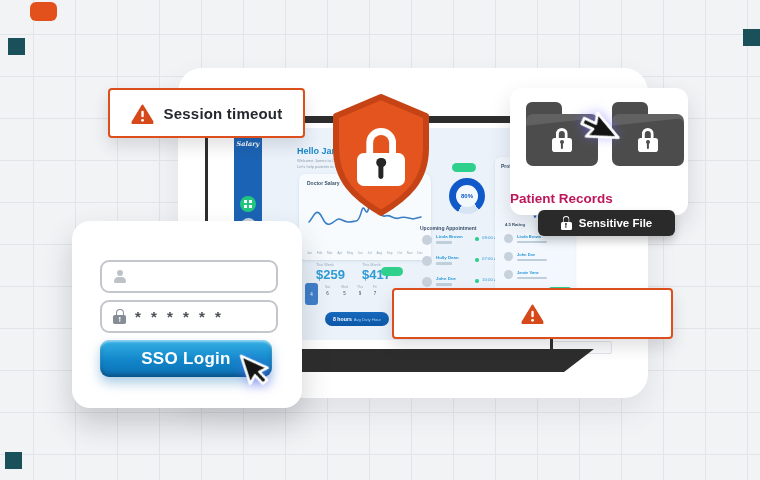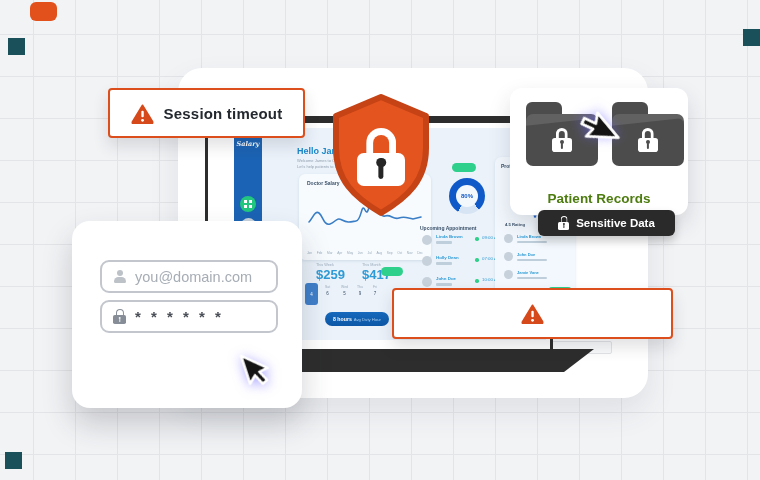--- a/index.html
+++ b/index.html
@@ -76,22 +76,22 @@
               box-shadow:0 8px 16px rgba(40,40,60,.14);display:flex;align-items:center;justify-content:center;gap:10px;z-index:7}
   .alert-text{font-size:15px;font-weight:bold;color:#24292F;letter-spacing:.2px}
   
   .pr-card{left:510px;top:88px;width:178px;height:127px;background:#fff;border-radius:12px;
            box-shadow:0 10px 22px rgba(40,40,60,.15);z-index:6;overflow:hidden}
   .folder{position:absolute;width:72px;height:64px}
   .ftab{position:absolute;top:0;left:0;width:36px;height:22px;background:#4C4C4C;border-radius:6px 6px 0 0}
   .fback{position:absolute;top:12px;left:0;width:100%;height:48px;background:#616161;border-radius:7px}
   .ffront{position:absolute;top:16px;left:0;width:100%;height:48px;background:#4C4C4C;border-radius:7px;
           clip-path:polygon(0 16%,100% 0,100% 100%,0 100%)}
-  .pr-title{position:absolute;left:0;bottom:9px;width:100%;text-align:center;
-            font-size:13.5px;font-weight:bold;color:#4d7c0f}
+  .pr-title{position:absolute;left:0;bottom:9px;width:100%;text-align:left;
+            font-size:13.5px;font-weight:bold;color:#be185d}
   .badge{left:538px;top:210px;width:137px;height:26px;background:#2A2A2A;border-radius:6px;
          display:flex;align-items:center;justify-content:center;gap:7px;z-index:8;
          box-shadow:0 5px 10px rgba(0,0,0,.2)}
   .badge span{font-size:11.5px;font-weight:bold;color:#fff}
   
   .login{left:72px;top:221px;width:230px;height:187px;background:#fff;border-radius:18px;
          box-shadow:0 16px 30px rgba(40,45,60,.22);z-index:9}
   .field{position:absolute;left:28px;width:178px;height:33px;border:2px solid #C3C7CD;border-radius:9px;
          background:#fff;display:flex;align-items:center;gap:9px;padding-left:11px;box-sizing:border-box}
   .placeholder{font-size:14.5px;color:#A7ADB5}
@@ -301,41 +301,41 @@
   <div class="pr-title">Patient Records</div>
 </div>
 
 <div class="abs badge">
   <span class="mlock" style="--lc:#fff;--kc:#2A2A2A;font-size:11px">
     <i class="shk"></i>
       <i class="lbd"></i>
       <i class="khc"></i>
       <i class="khs"></i>
   </span>
-  <span>Sensitive Data</span>
+  <span>Sensitive File</span>
 </div>
 
 <div class="alert-pill" style="left:392px;top:288px;width:277px;height:47px">
   <svg width="23" height="21" viewBox="0 0 24 22">
     <path d="M12 2.5 L22.3 19.5 A1.6 1.6 0 0 1 20.9 21.9 H3.1 A1.6 1.6 0 0 1 1.7 19.5 Z" fill="#D6491A" stroke="#D6491A" stroke-width="2" stroke-linejoin="round"></path>
     <rect x="10.8" y="8" width="2.5" height="7" rx="1.2" fill="#fff"></rect>
     <circle cx="12.05" cy="18.2" r="1.5" fill="#fff"></circle>
   </svg>
 </div>
 
 <div class="abs login">
   <div class="field" style="top:39px">
     <span class="person"></span>
-    <span class="placeholder">you@domain.com</span>
   </div>
   <div class="field" style="top:79px">
     <span class="mlock" style="--lc:#878D96;--kc:#F4F5F6;font-size:13px">
       <i class="shk"></i>
         <i class="lbd"></i>
         <i class="khc"></i>
         <i class="khs"></i>
     </span>
     <span class="mask">* * * * * *</span>
   </div>
+  <button class="sso">SSO Login</button>
   <svg class="cursor" style="left:164px;top:128px;transform:rotate(-18deg)" width="38" height="38" viewBox="0 0 24 24">
     <path d="M6 2 L6 20.5 L10.6 16.4 L13.7 23 L16.9 21.5 L13.9 15.1 L19.6 14.4 Z" fill="#141414" stroke="#fff" stroke-width="1.6" stroke-linejoin="round"></path>
   </svg>
 </div>
 
 </body></html>

